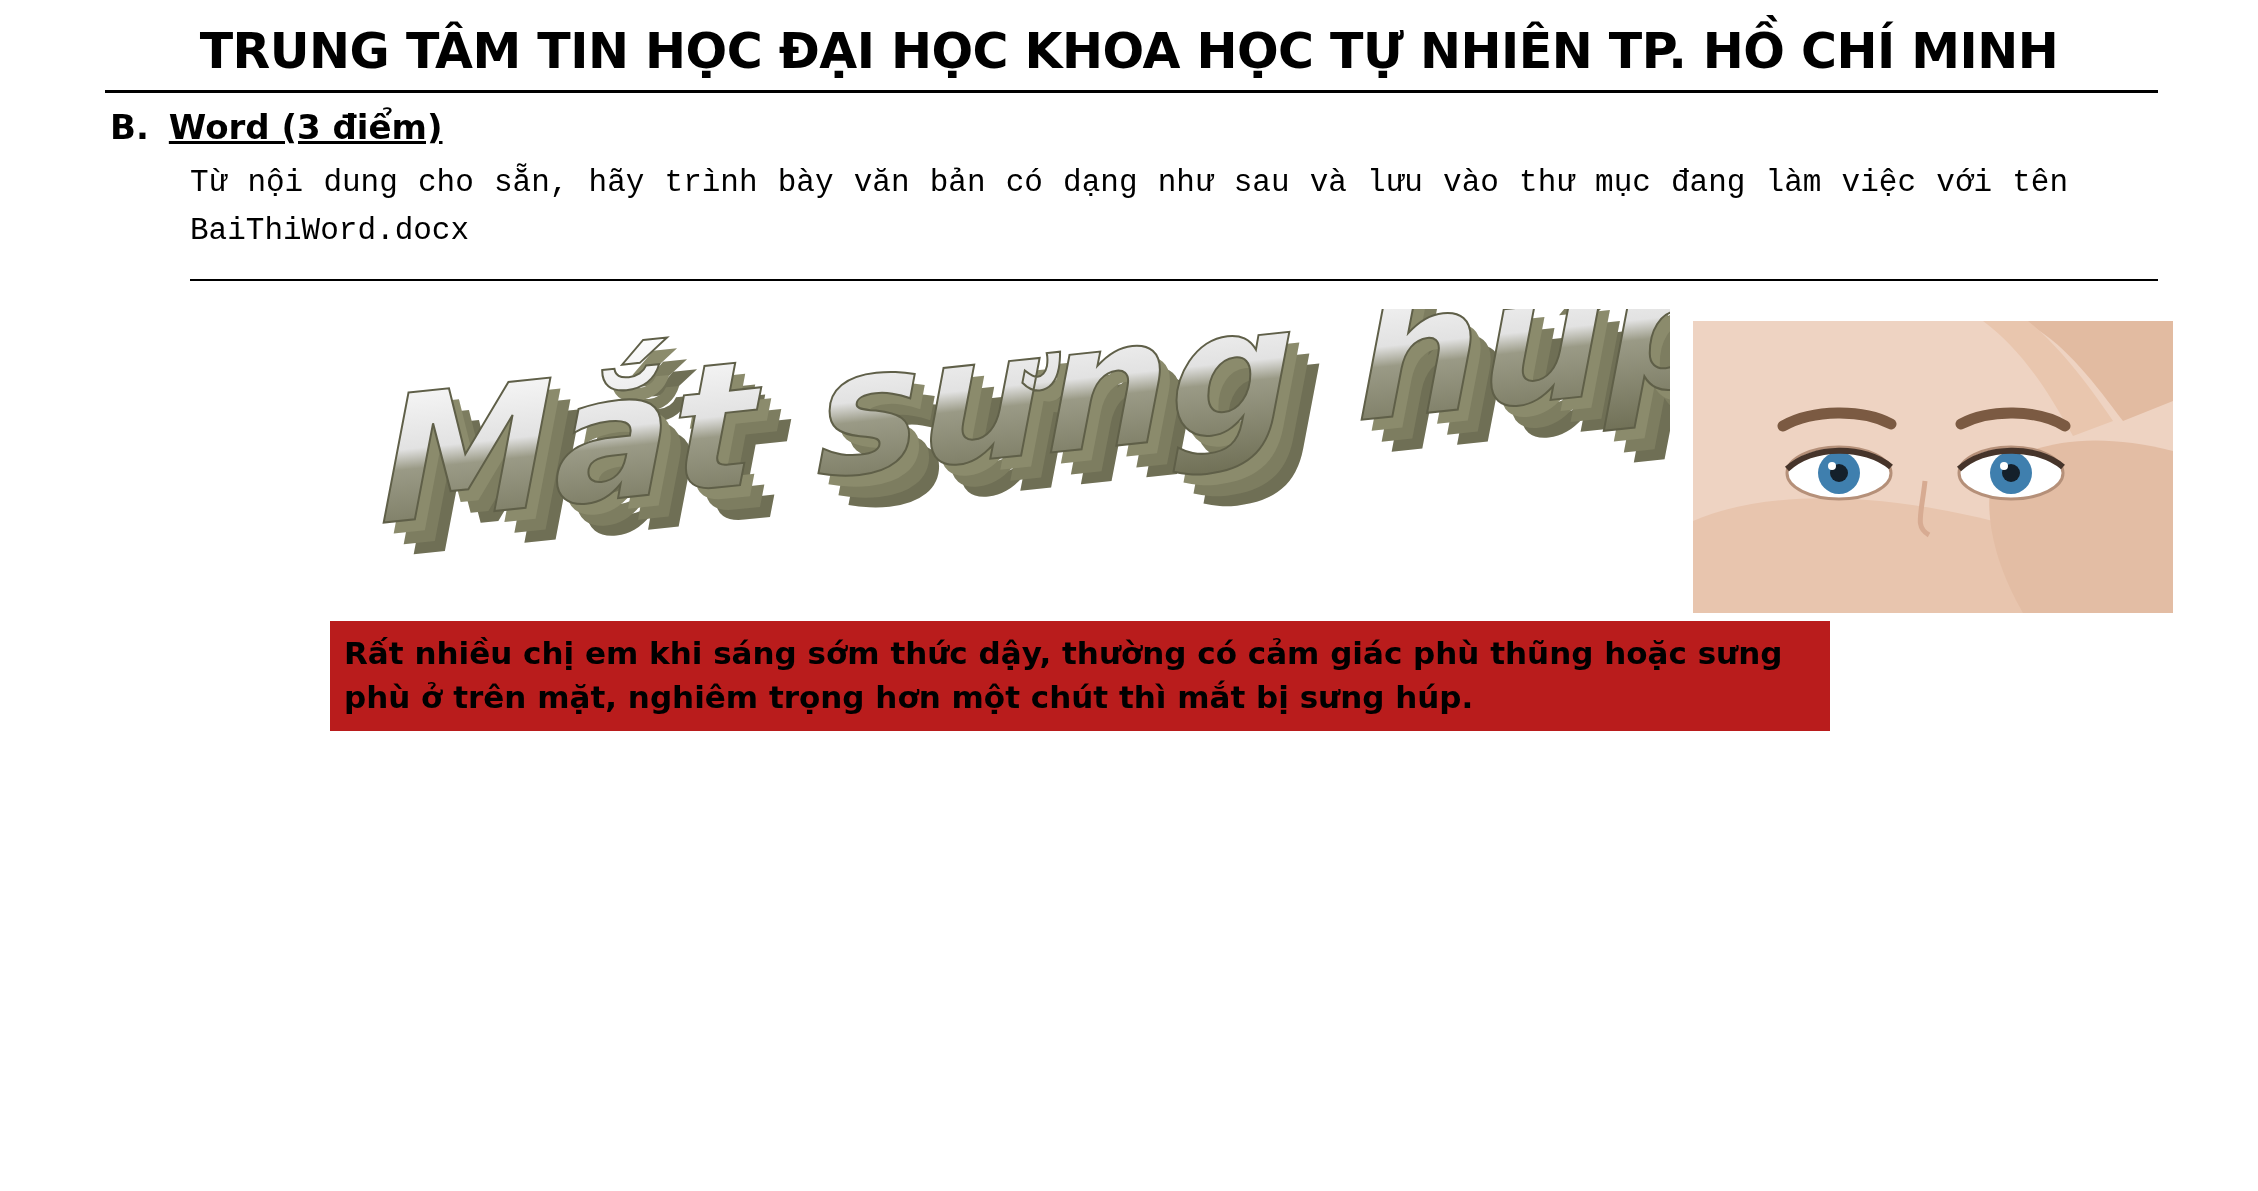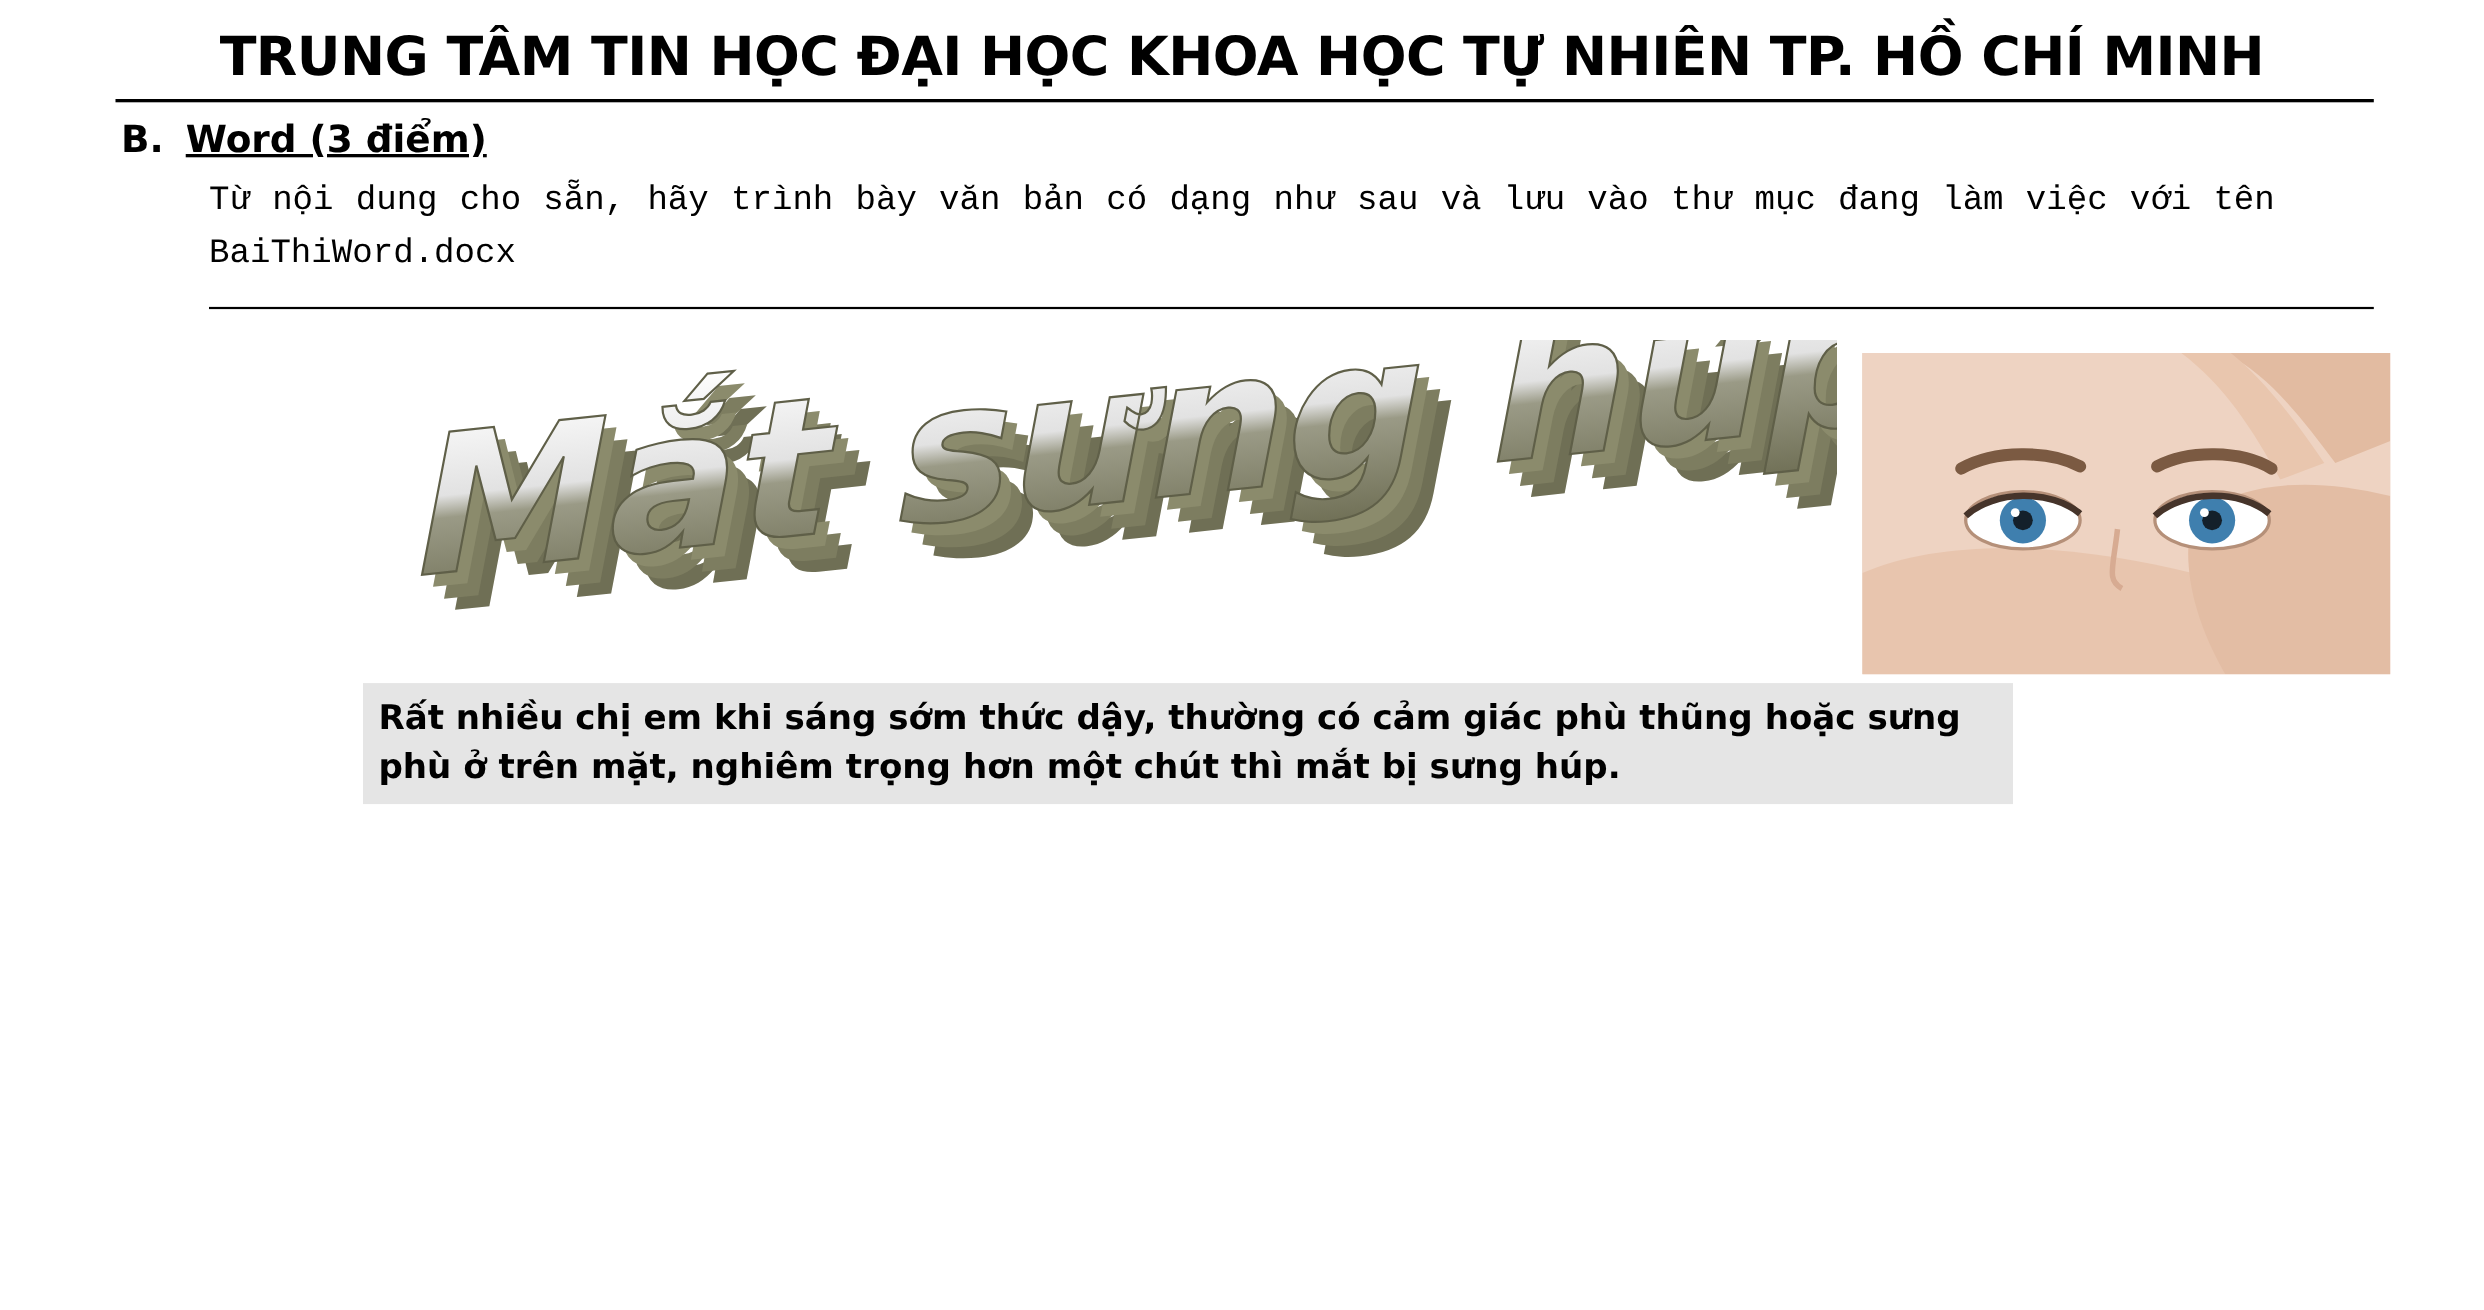--- a/index.html
+++ b/index.html
@@ -98,21 +98,21 @@
     background: #e7c9b6;
   }
   .photo svg { display:block; }
 
   
   .lead-highlight {
     position: absolute;
     left: 330px;
     top: 322px;
     width: 1500px;
-    background: #e5e5e5;
+    background: #b91c1c;
     padding: 10px 28px 12px 14px;
     box-sizing: border-box;
   }
   .lead-highlight p {
     margin: 0;
     font-weight: bold;
     font-size: 31px;
     line-height: 1.42;
   }
 

